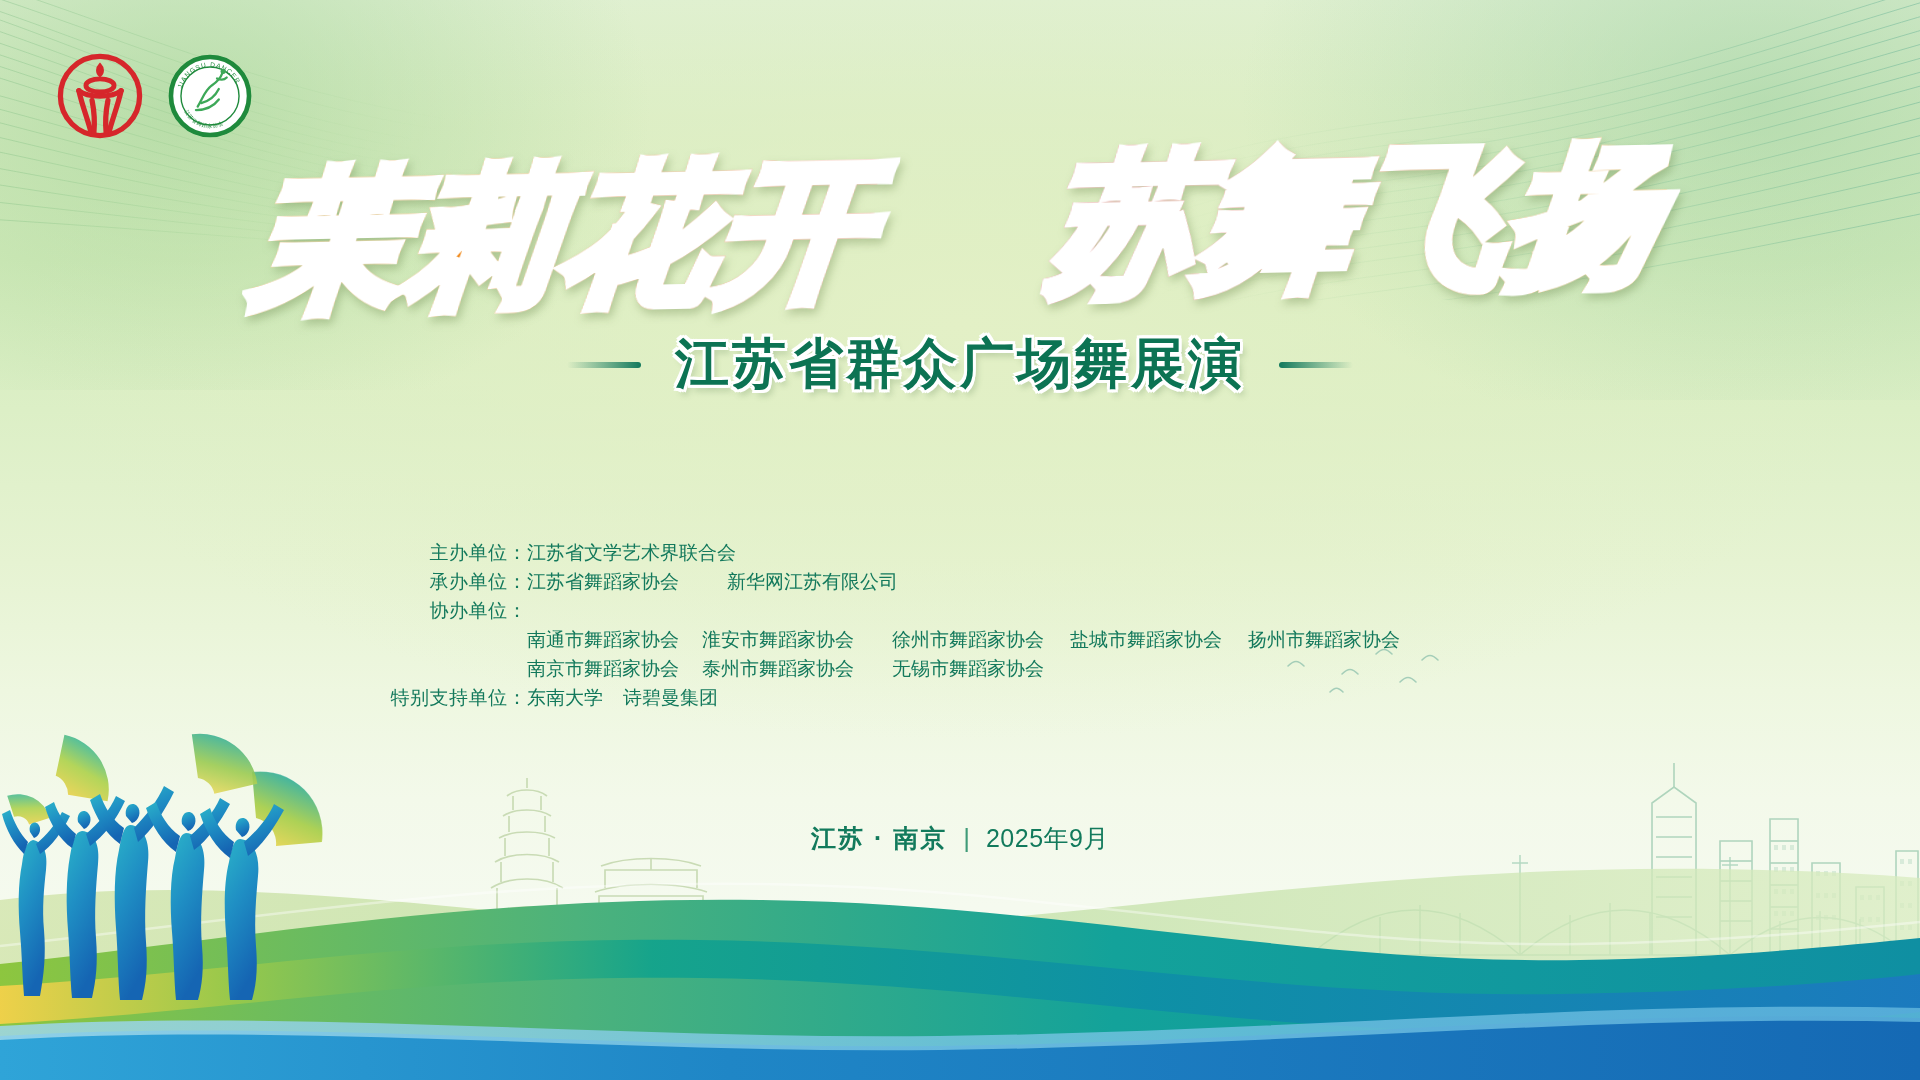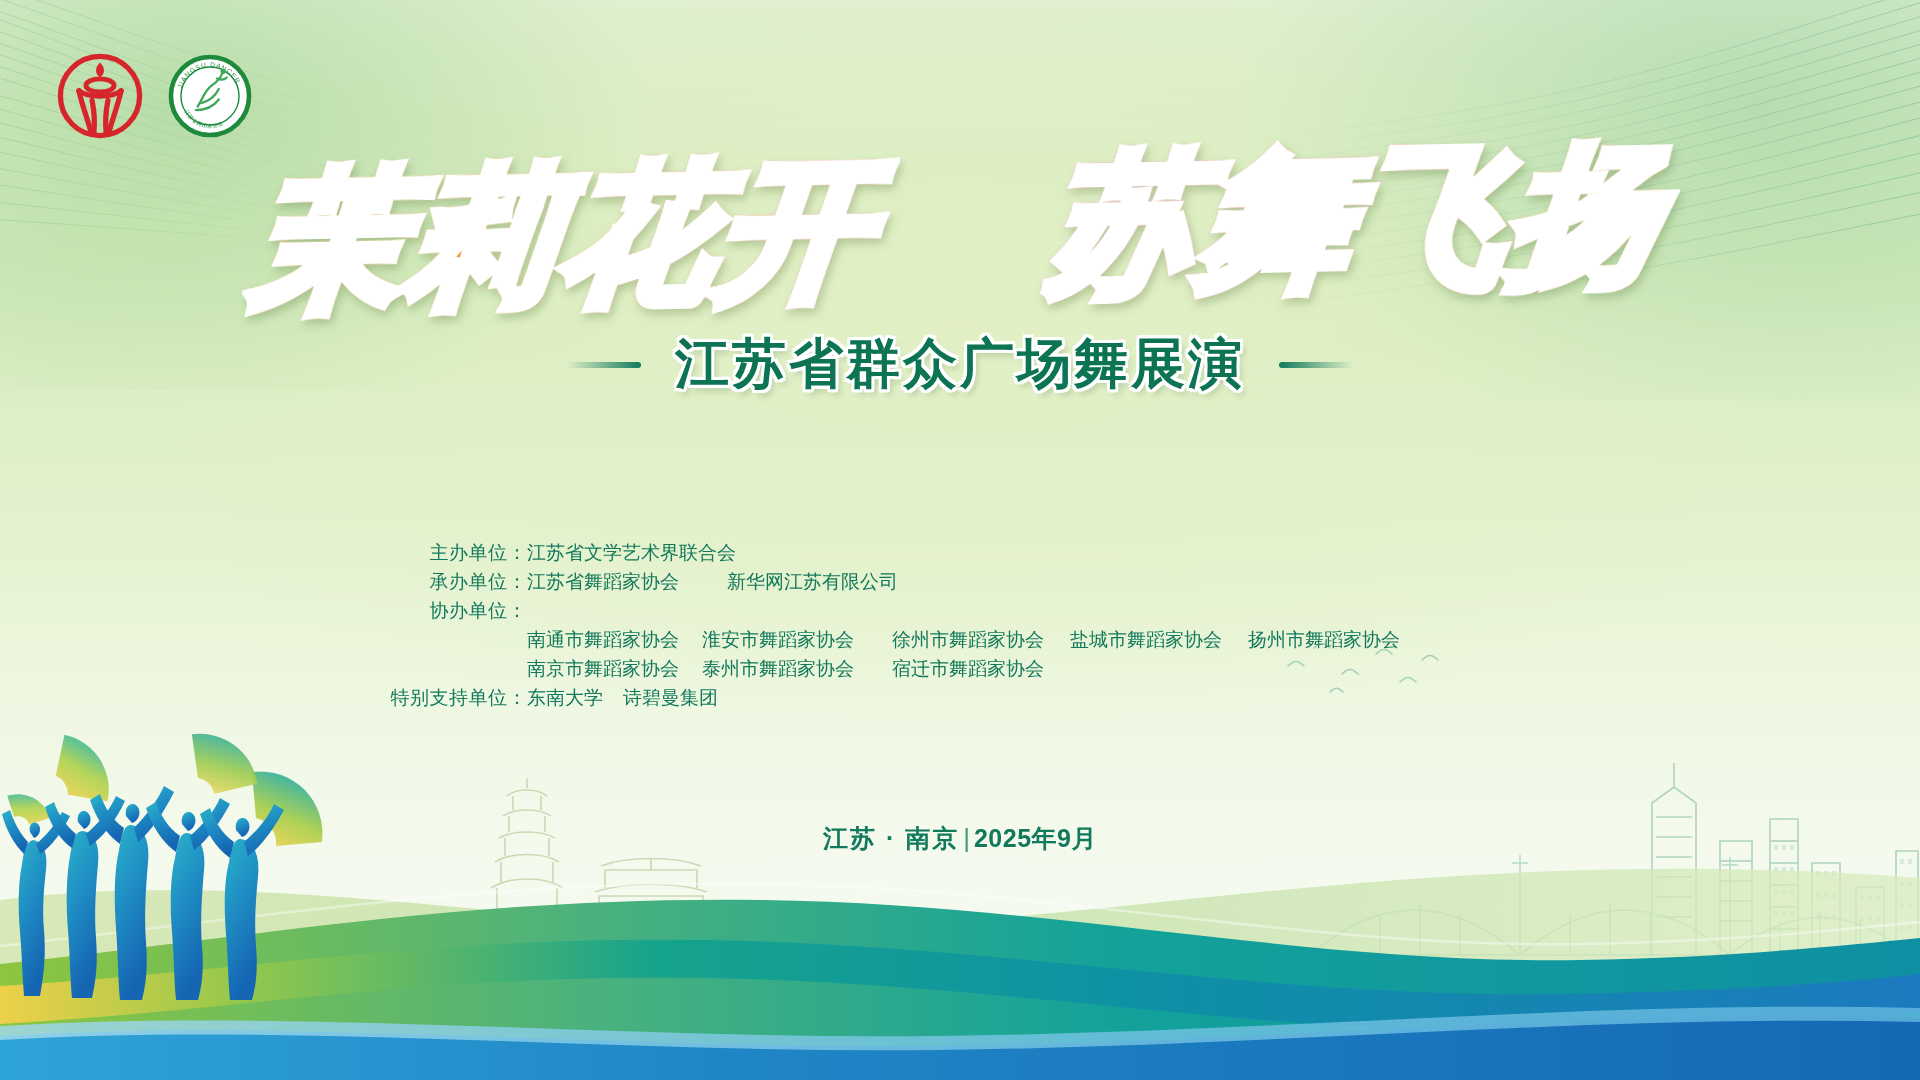--- a/index.html
+++ b/index.html
@@ -125,28 +125,28 @@
   .cr-item { margin-right:40px; }
   .cr-item:last-child { margin-right:0; }
   
   .cr-grid { display:grid; grid-template-columns:175px 190px 178px 178px 160px; }
   .cr-grid span { }
   .cr-indent { padding-left:122px; }
 
   
   .footer {
     position:absolute; left:0; top:822px; width:1920px;
-    display:flex; justify-content:center; align-items:center; gap:4px;
+    display:flex; justify-content:center; align-items:center; gap:16px;
     z-index:6;
     color:#127a5c;
     font-size:25px;
   }
   .f-place { font-weight:700; letter-spacing:2px; }
   .f-sep { color:#3f9b78; font-weight:400; font-size:26px; }
-  .f-date { font-weight:700; letter-spacing:.5px; }
+  .f-date { font-weight:400; letter-spacing:.5px; }
 </style>
 </head>
 <body>
 
 <div id="poster">
 
   <div class="corner-glow-l"></div>
   <div class="corner-glow-r"></div>
 
   <svg class="top-lines" viewBox="0 0 1920 340" preserveAspectRatio="none">
@@ -283,21 +283,21 @@
         <span>徐州市舞蹈家协会</span>
         <span>盐城市舞蹈家协会</span>
         <span>扬州市舞蹈家协会</span>
       </span>
     </div>
 
     <div class="cr-line cr-indent">
       <span class="cr-grid">
         <span>南京市舞蹈家协会</span>
         <span>泰州市舞蹈家协会</span>
-        <span>宿迁市舞蹈家协会</span>
+        <span>无锡市舞蹈家协会</span>
         <span></span>
           <span></span>
       </span>
     </div>
 
     <div class="cr-line" style="margin-left:-72px">
       <span class="cr-label" style="width:194px;flex:0 0 194px">特别支持单位：</span>
       <span class="cr-items">
         <span class="cr-item" style="margin-right:20px">东南大学</span>
         <span class="cr-item">诗碧曼集团</span>

